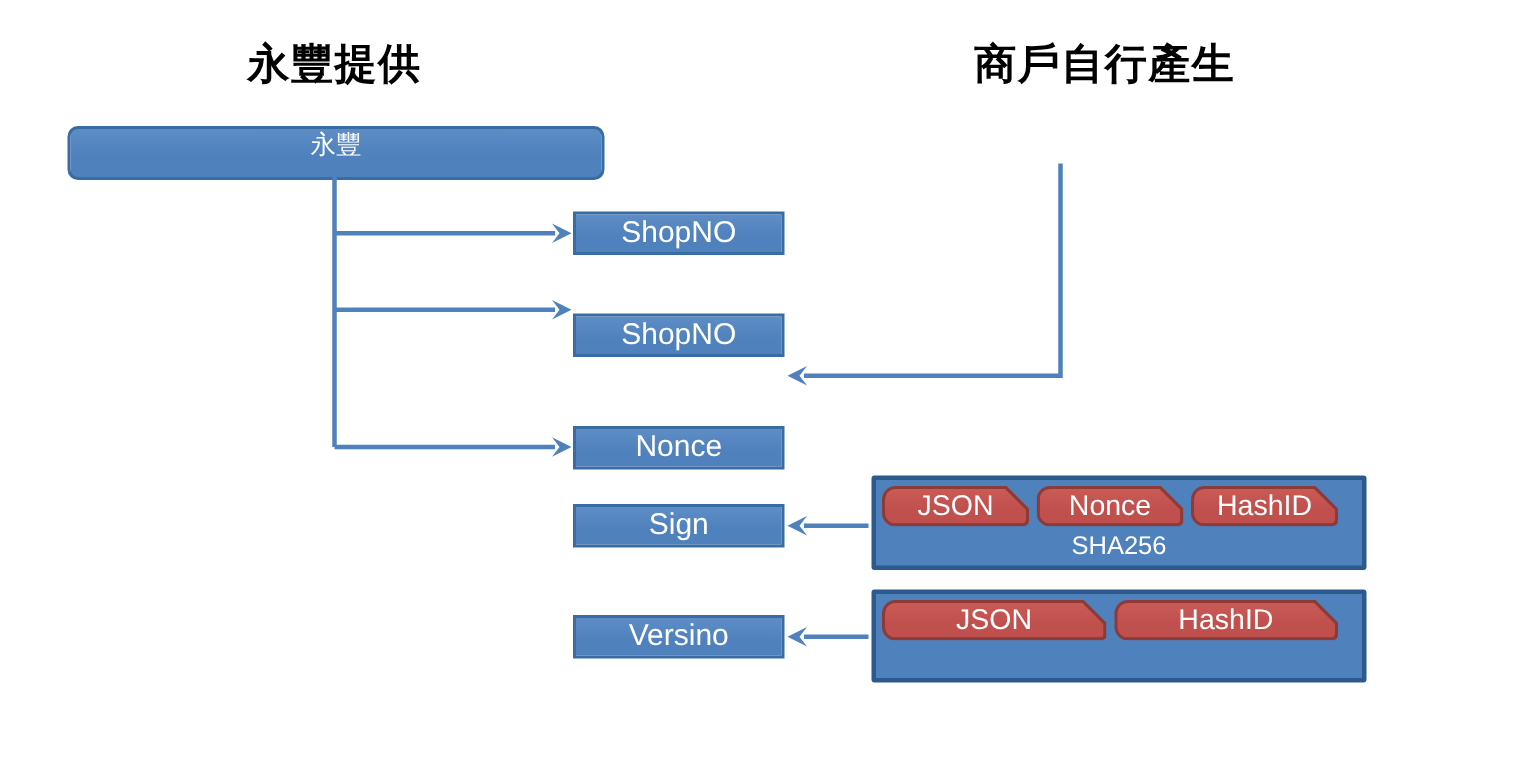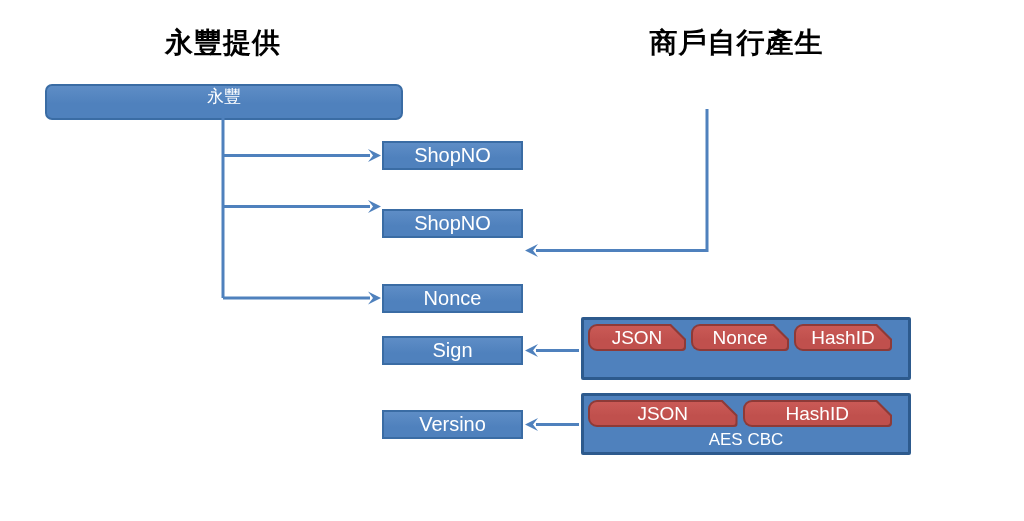--- a/index.html
+++ b/index.html
@@ -131,32 +131,32 @@
       <div class="chip">
         <div class="chip-inner">JSON</div>
       </div>
       <div class="chip">
         <div class="chip-inner">Nonce</div>
       </div>
       <div class="chip">
         <div class="chip-inner">HashID</div>
       </div>
     </div>
+    <div class="group-label">SHA256</div>
   </div>
 
   <div class="group aescbc">
     <div class="chip-row">
       <div class="chip">
         <div class="chip-inner">JSON</div>
       </div>
       <div class="chip">
         <div class="chip-inner">HashID</div>
       </div>
     </div>
-    <div class="group-label">AES CBC</div>
   </div>
 
   <svg class="connectors" width="1024" height="521" viewBox="0 0 1024 521">
     <path class="line" d="M223 109 V298"></path>
     <path class="line" d="M223 155.5 H370"></path>
     <path class="arrowhead" d="M381 155.5 L368 149 L373 155.5 L368 162 Z"></path>
     <path class="line" d="M223 206.5 H370"></path>
     <path class="arrowhead" d="M381 206.5 L368 200 L373 206.5 L368 213 Z"></path>
     <path class="line" d="M223 298 H370"></path>
     <path class="arrowhead" d="M381 298 L368 291.5 L373 298 L368 304.5 Z"></path>

